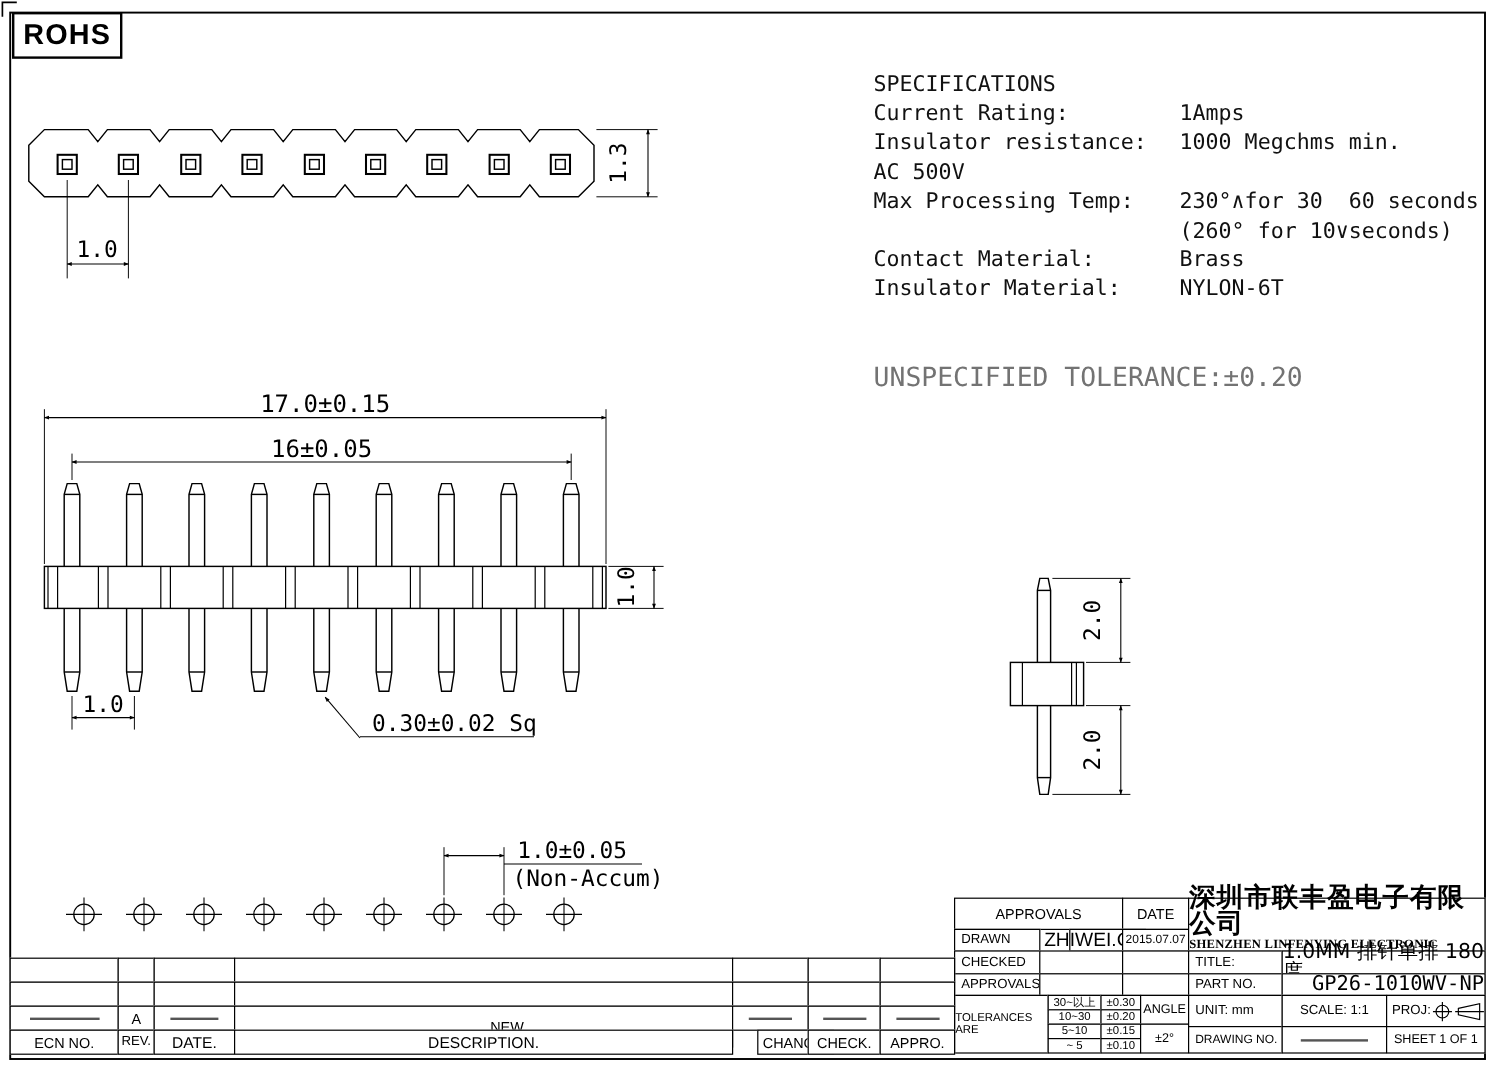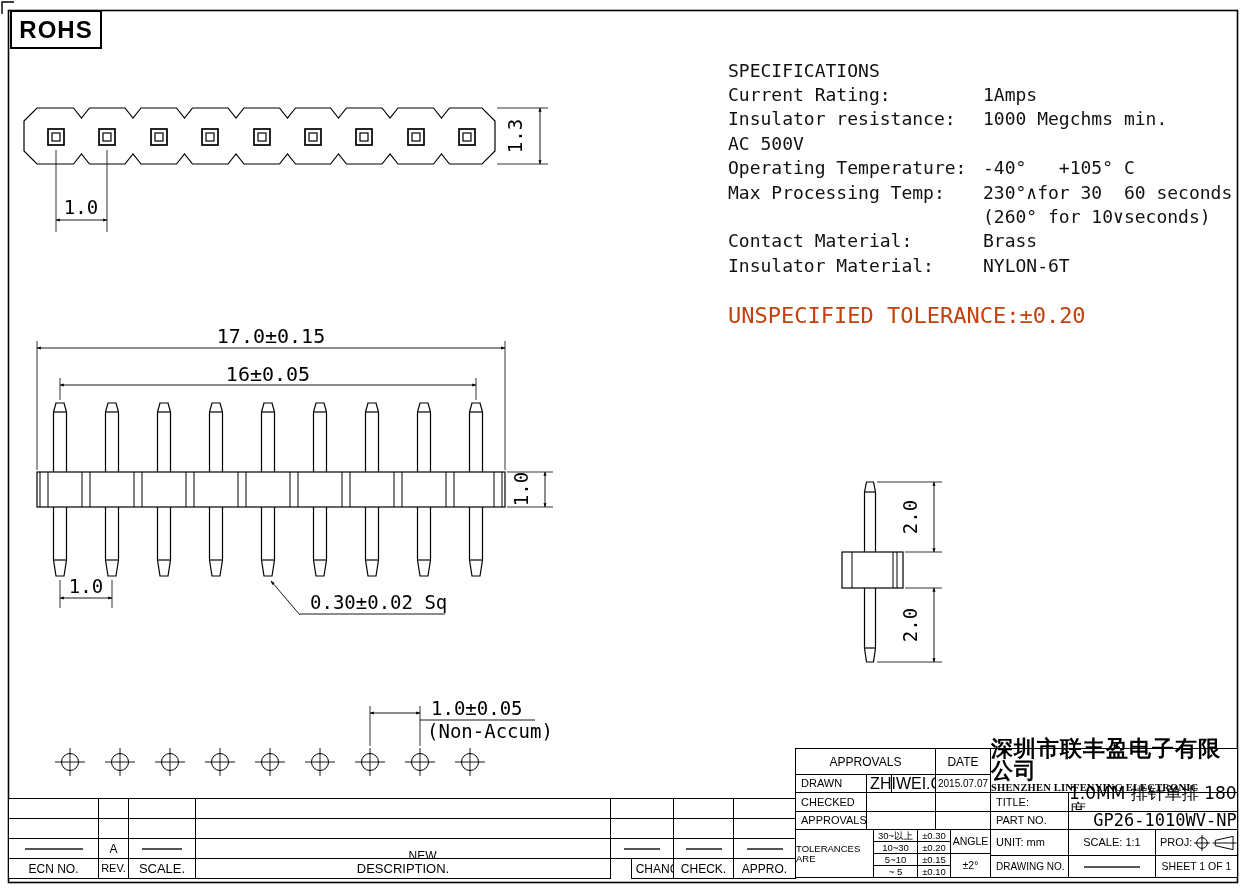--- a/index.html
+++ b/index.html
@@ -7,21 +7,21 @@
   .abs{position:absolute;}
   .cell{position:absolute;border:1px solid #000;display:flex;align-items:center;justify-content:center;font-size:11px;line-height:1;background:#fff;box-sizing:border-box;}
   .cell.left{justify-content:flex-start;padding-left:5px;}
   .mono{font-family:"DejaVu Sans Mono",monospace;padding-left:24px;}
   .dashline{display:inline-block;height:0;border-top:2px solid #555;}
   #rohs-box{position:absolute;left:10px;top:10px;width:88px;height:35px;border:2px solid #000;display:flex;align-items:center;justify-content:center;}
   #rohs-box span{font-weight:bold;font-size:24px;letter-spacing:1px;font-family:"Liberation Sans",sans-serif;}
   #specs{position:absolute;left:728px;top:58px;width:520px;font-family:"DejaVu Sans Mono",monospace;font-size:18px;color:#111;}
   #specs .srow{display:flex;height:24.4px;align-items:center;white-space:pre;}
   #specs .slabel{display:inline-block;width:255px;}
-  #unspec{position:absolute;left:728px;top:303px;font-family:"DejaVu Sans Mono",monospace;font-size:22px;color:#c2410c;white-space:pre;}
+  #unspec{position:absolute;left:728px;top:303px;font-family:"DejaVu Sans Mono",monospace;font-size:22px;color:#737373;white-space:pre;}
   svg text{font-family:"DejaVu Sans Mono",monospace;fill:#000;}
   .t19{font-size:19px;}
   .t20{font-size:20px;}
   .company-cn{font-weight:bold;font-size:22px;font-family:"DejaVu Sans",sans-serif;letter-spacing:1px;}
   .company-en{font-weight:bold;font-size:10.5px;font-family:"Liberation Serif",serif;letter-spacing:.2px;}
   .small{font-size:9.5px;}
 </style>
 </head>
 <body>
 
@@ -211,21 +211,20 @@
 
   <div id="rohs-box">
     <span>ROHS</span>
   </div>
 
   <div id="specs">
     <div class="srow"><span class="slabel">SPECIFICATIONS</span></div>
     <div class="srow"><span class="slabel">Current Rating:</span><span>1Amps</span></div>
     <div class="srow"><span class="slabel">Insulator resistance:</span><span>1000 Megchms min.</span></div>
     <div class="srow"><span>AC 500V</span></div>
-    <div class="srow"><span class="slabel">Operating Temperature:</span><span>-40°   +105° C</span></div>
     <div class="srow"><span class="slabel">Max Processing Temp:</span><span>230°∧for 30  60 seconds</span></div>
     <div class="srow"><span class="slabel"></span><span>(260° for 10∨seconds)</span></div>
     <div class="srow"><span class="slabel">Contact Material:</span><span>Brass</span></div>
     <div class="srow"><span class="slabel">Insulator Material:</span><span>NYLON-6T</span></div>
   </div>
   <div id="unspec">UNSPECIFIED TOLERANCE:±0.20</div>
 
   <div class="cell" style="left:795px;top:748px;width:141px;height:27px;font-size:12px;">APPROVALS</div>
   <div class="cell" style="left:935px;top:748px;width:56px;height:27px;font-size:12px;">DATE</div>
 
@@ -311,19 +310,19 @@
     </div>
   <div class="cell" style="left:673px;top:838px;width:61px;height:21px;">
       <span class="dashline" style="width:36px;"></span>
     </div>
   <div class="cell" style="left:733px;top:838px;width:63px;height:21px;">
       <span class="dashline" style="width:36px;"></span>
     </div>
 
   <div class="cell" style="left:8px;top:858px;width:91px;height:21px;font-size:12px;">ECN NO.</div>
   <div class="cell" style="left:98px;top:858px;width:31px;height:21px;font-size:11px;">REV.</div>
-  <div class="cell" style="left:128px;top:858px;width:68px;height:21px;font-size:13px;">SCALE.</div>
+  <div class="cell" style="left:128px;top:858px;width:68px;height:21px;font-size:13px;">DATE.</div>
   <div class="cell" style="left:195px;top:858px;width:416px;height:21px;font-size:13px;">DESCRIPTION.</div>
   <div class="cell" style="left:631px;top:858px;width:64px;height:21px;font-size:12px;">CHANGE.</div>
   <div class="cell" style="left:673px;top:858px;width:61px;height:21px;font-size:12px;">CHECK.</div>
   <div class="cell" style="left:733px;top:858px;width:63px;height:21px;font-size:12px;">APPRO.</div>
 
 </div>
 
 </body></html>

